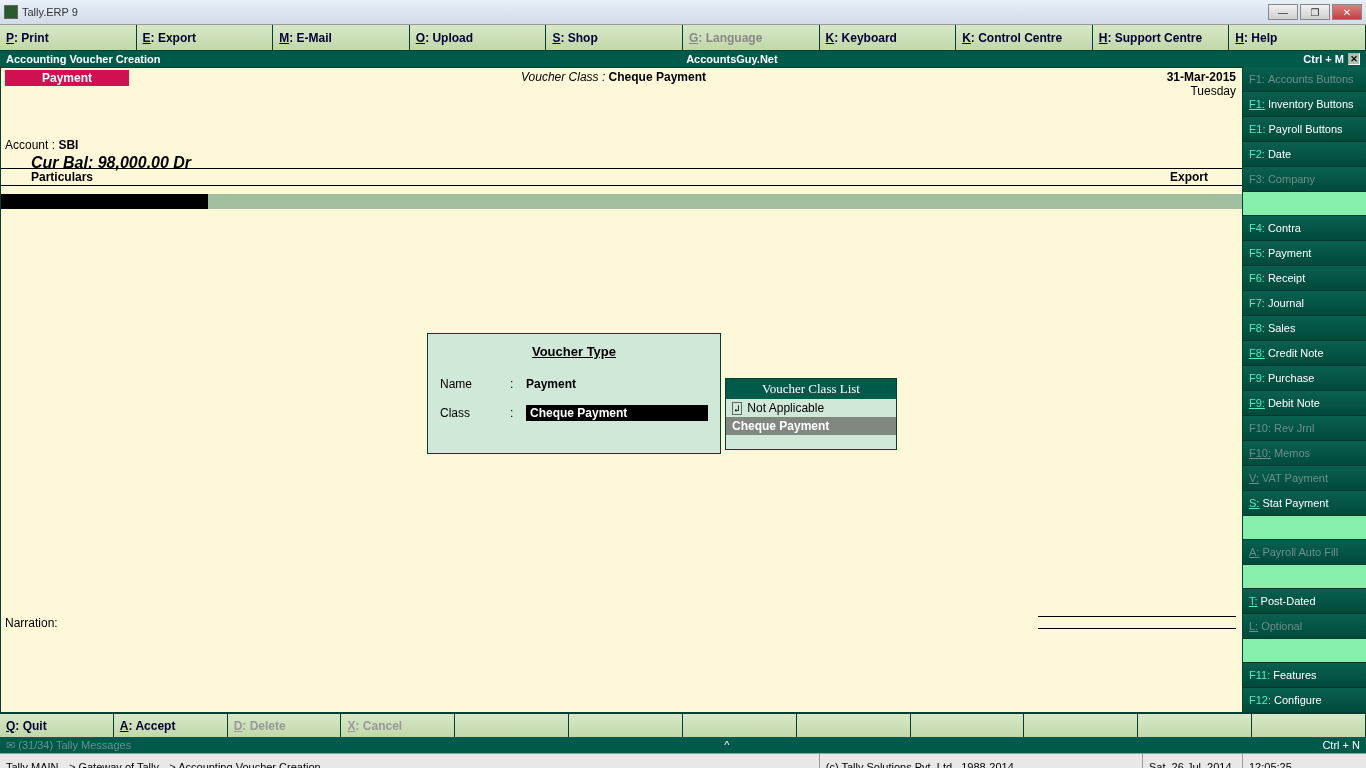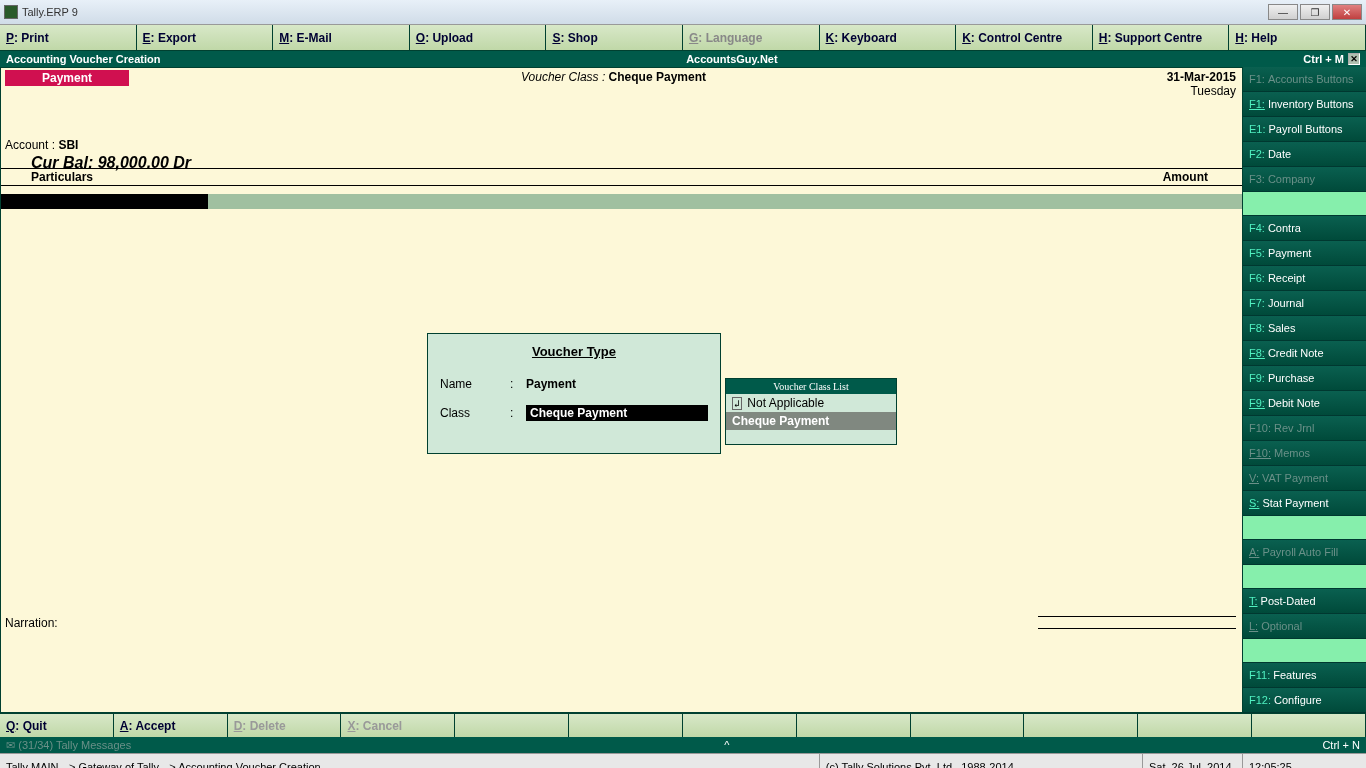--- a/index.html
+++ b/index.html
@@ -55,21 +55,21 @@
 .vdialog { position: absolute; top: 265px; left: 426px; width: 294px; background: #d0e8d8; border: 1px solid #004030; padding: 10px 12px 18px; z-index: 5; }
 .vdialog .title { text-align: center; font-weight: bold; text-decoration: underline; font-size: 13px; margin-bottom: 18px; }
 .vdialog .row { display: flex; font-size: 12px; margin-bottom: 14px; align-items: center; }
 .vdialog .row .lbl { width: 70px; }
 .vdialog .row .colon { width: 16px; }
 .vdialog .row .val { font-weight: bold; }
 .vdialog .row .valsel { background: #000; color: #fff; font-weight: bold; padding: 1px 4px; flex: 1; }
 
 
 .vclist { position: absolute; top: 310px; left: 724px; width: 172px; background: #d0e8d8; border: 1px solid #004030; z-index: 6; }
-.vclist .hdr { background: #005a4a; color: #fff; text-align: center; font-size: 10px; padding: 2px 0; font-family: Georgia, serif; }
+.vclist .hdr { background: #005a4a; color: #fff; text-align: center; font-size: 13px; padding: 2px 0; font-family: Georgia, serif; }
 .vclist .item { font-size: 12px; padding: 2px 6px; }
 .vclist .item.sel { background: #808880; color: #fff; font-weight: bold; }
 .vclist .item .ret { font-family: monospace; font-size: 10px; border: 1px solid #666; padding: 0 1px; margin-right: 2px; }
 .vclist .blank { height: 14px; }
 
 
 .sbtn { height: 27px; border-bottom: 1px solid #003830; display: flex; align-items: center; padding: 0 6px; font-size: 11px; color: #fff; background: linear-gradient(#0a6050,#004a3a); }
 .sbtn .key { color: #50f0c0; margin-right: 3px; }
 .sbtn .key.ul { text-decoration: underline; }
 .sbtn.dis { color: #6a9088; }
@@ -144,21 +144,21 @@
     <div class="acct">
       <span class="lbl">Account :</span>
       <span class="val">SBI</span>
     </div>
     <div class="curbal">
       <span>Cur Bal:</span>
       <span>98,000.00 Dr</span>
     </div>
     <div class="tblhdr">
       <span>Particulars</span>
-      <span class="amt">Amount</span>
+      <span class="amt">Export</span>
     </div>
     <div class="greenrow2"></div>
     <div class="blackrow"></div>
     <div class="narr">Narration:</div>
     <div class="narrline"></div>
     <div class="narrline2"></div>
 
     <div class="vdialog">
       <div class="title">Voucher Type</div>
       <div class="row">

